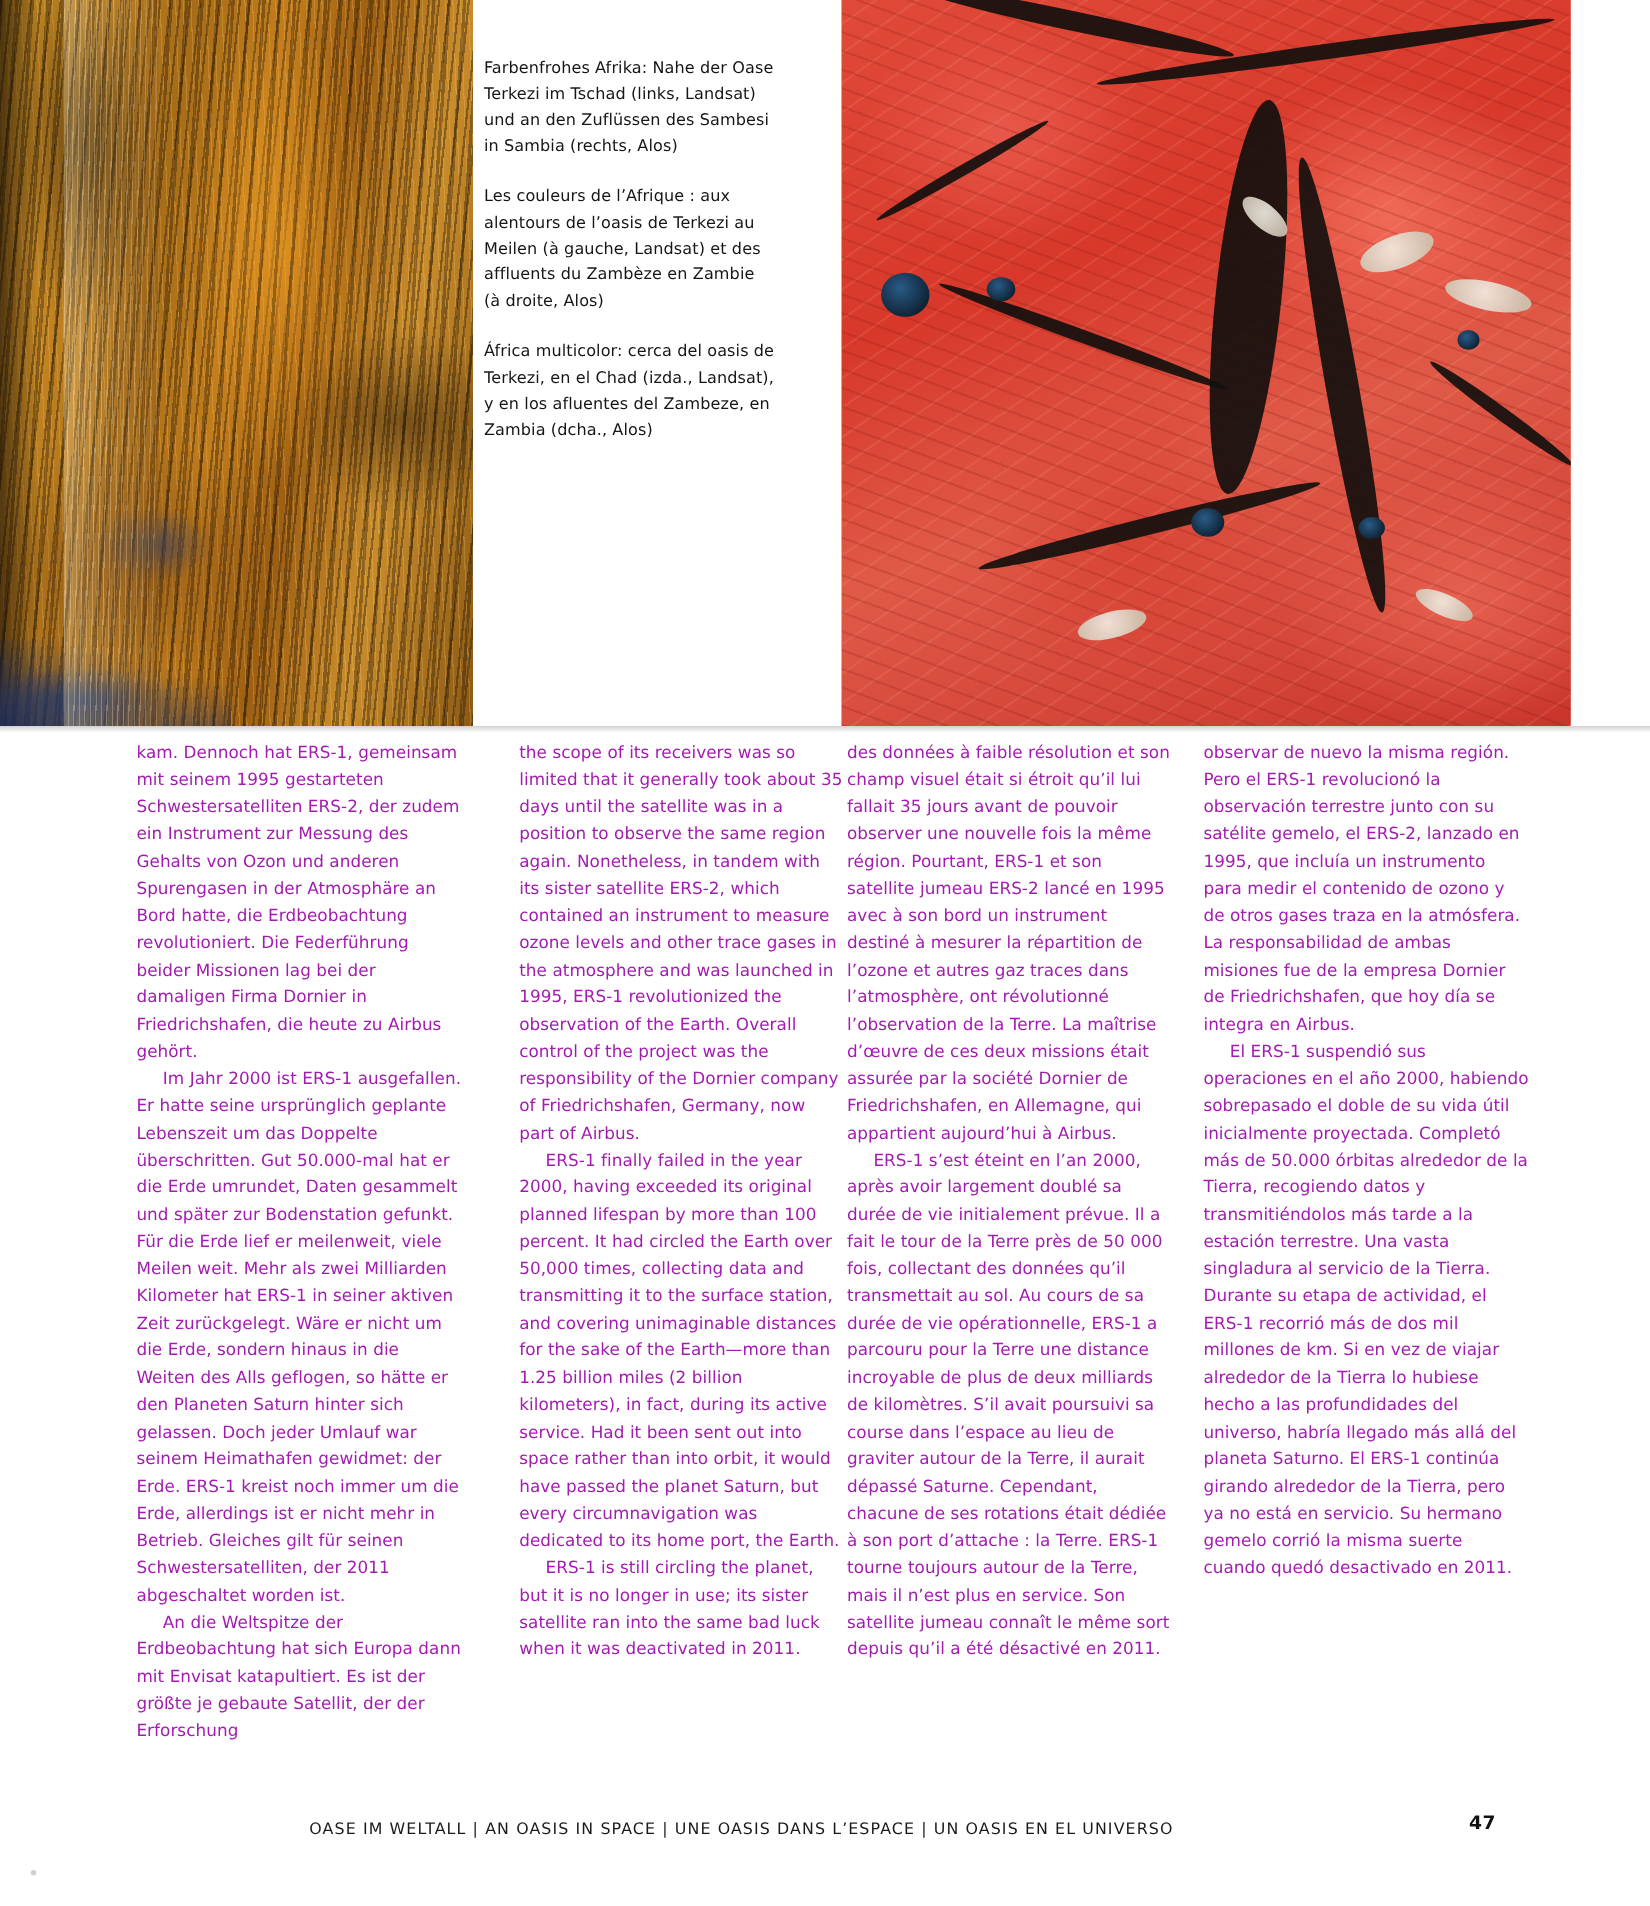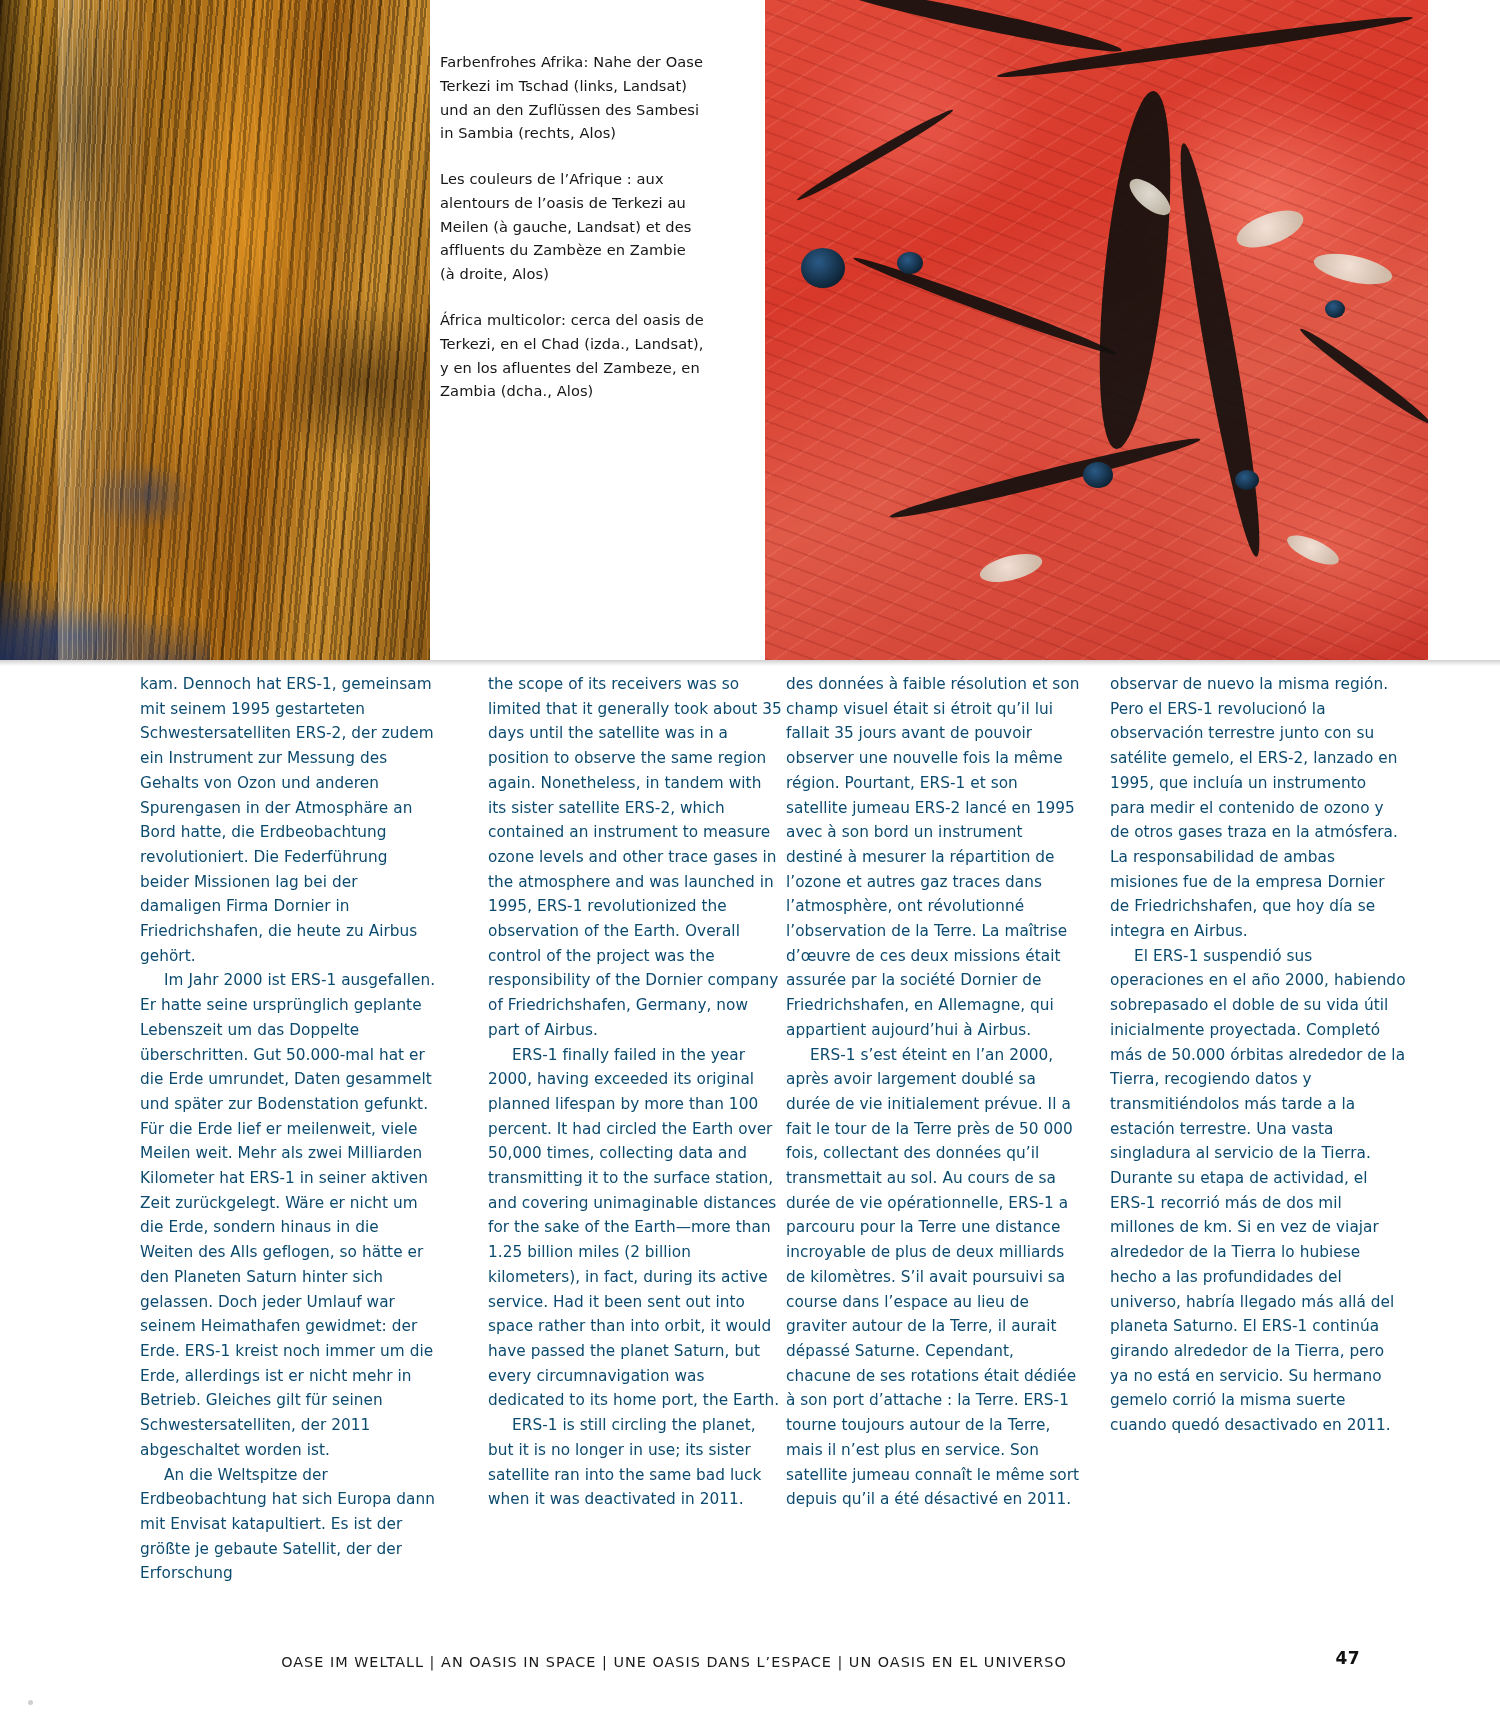--- a/index.html
+++ b/index.html
@@ -150,23 +150,22 @@
     top: 672px;
     width: 1500px;
     height: 920px;
   }
   .col {
     position: absolute;
     top: 0;
     width: 296px;
     font-size: 15.3px;
     line-height: 1.615;
-    color: #0c4a6e;
+    color: #a21caf;
     letter-spacing: 0.05px;
-    margin-left: 16px;
   }
   .col p { margin: 0; text-align: left; }
   .col p.indent { text-indent: 24px; }
   .col-1 { left: 124px; }
   .col-2 { left: 472px; }
   .col-3 { left: 770px; }
   .col-4 { left: 1094px; }
 
   
   .footer {

